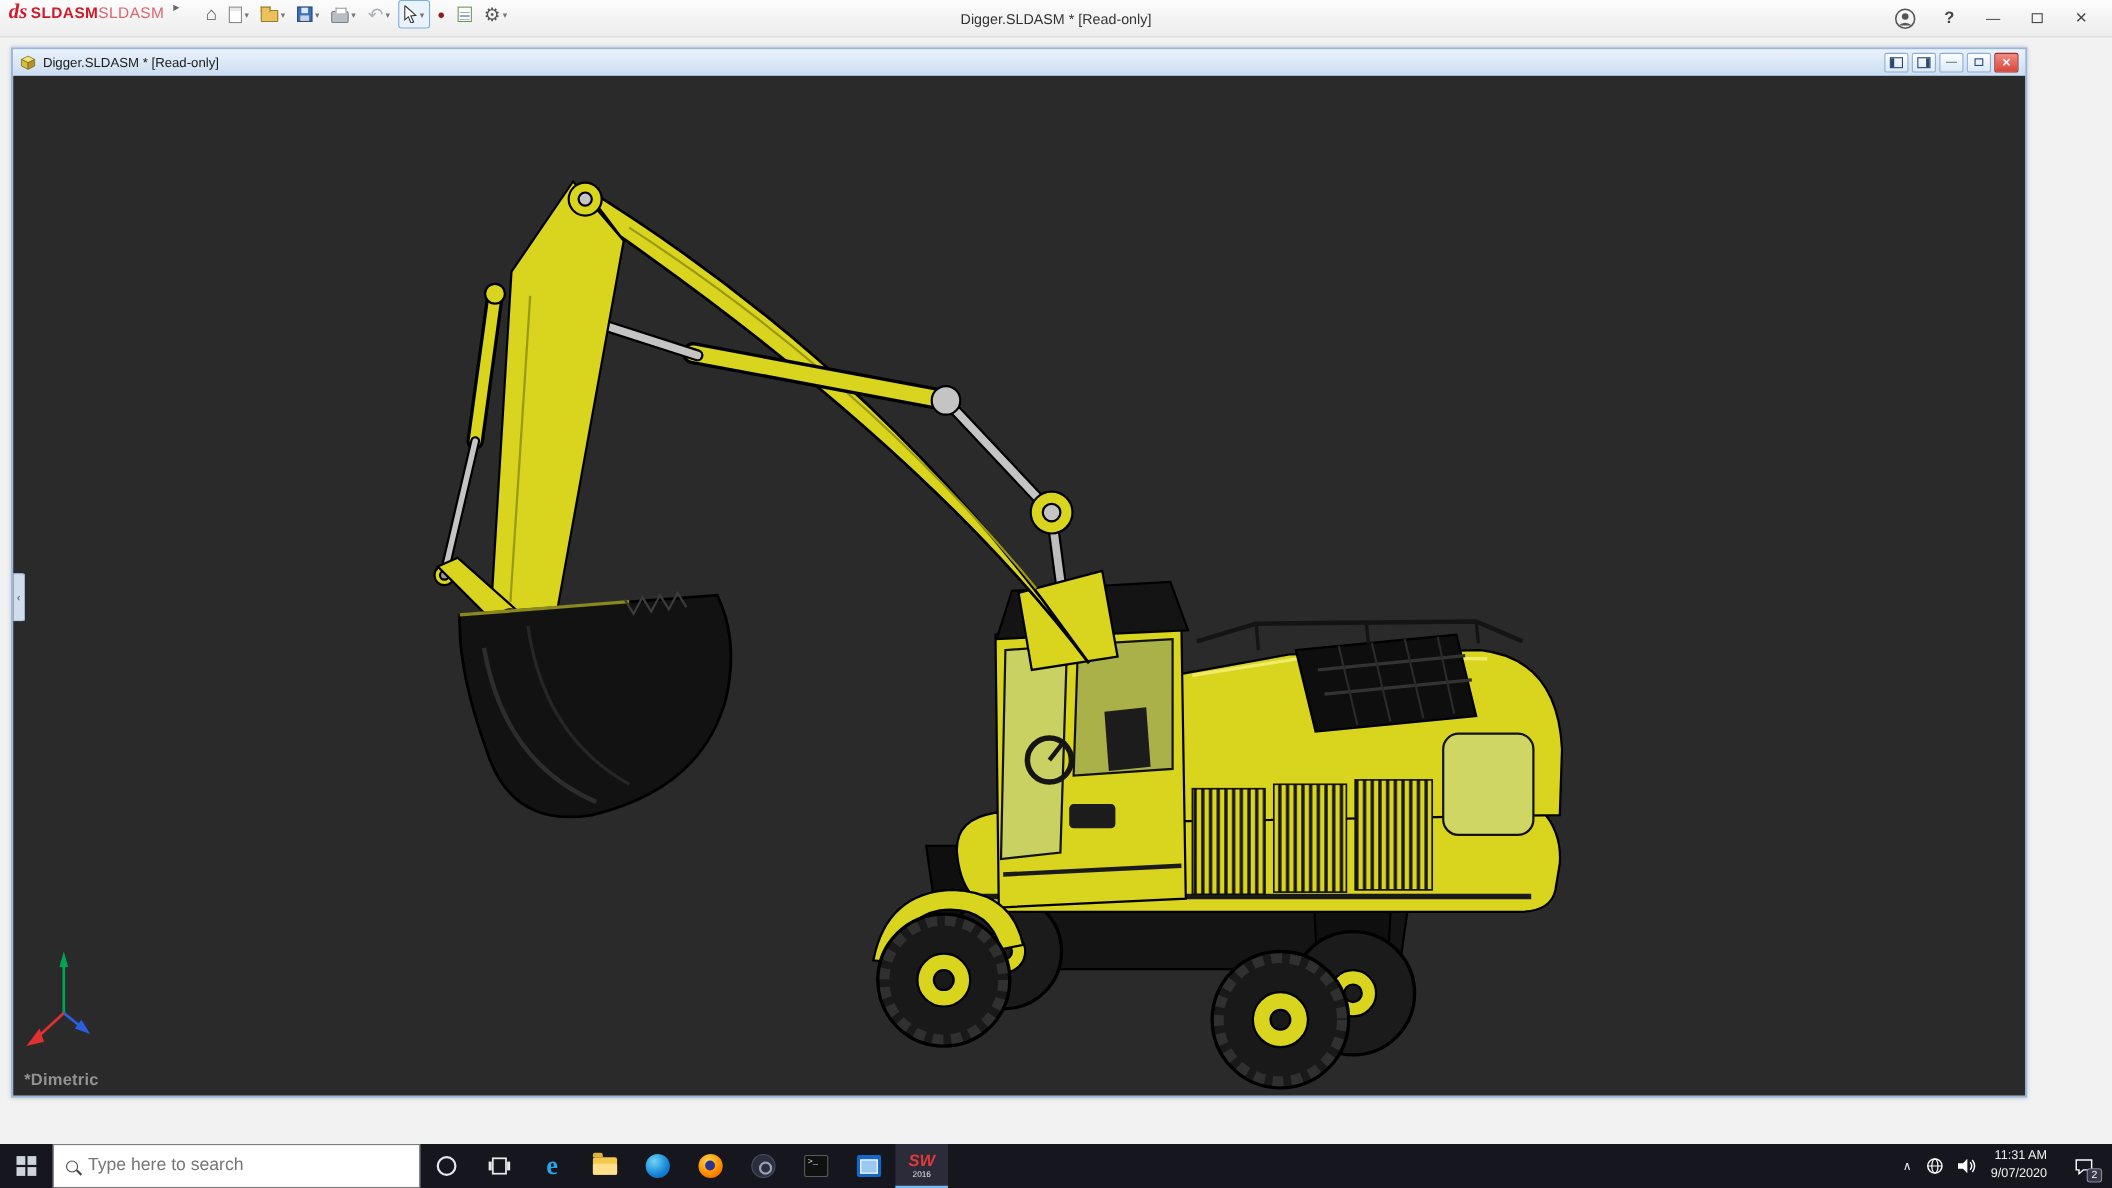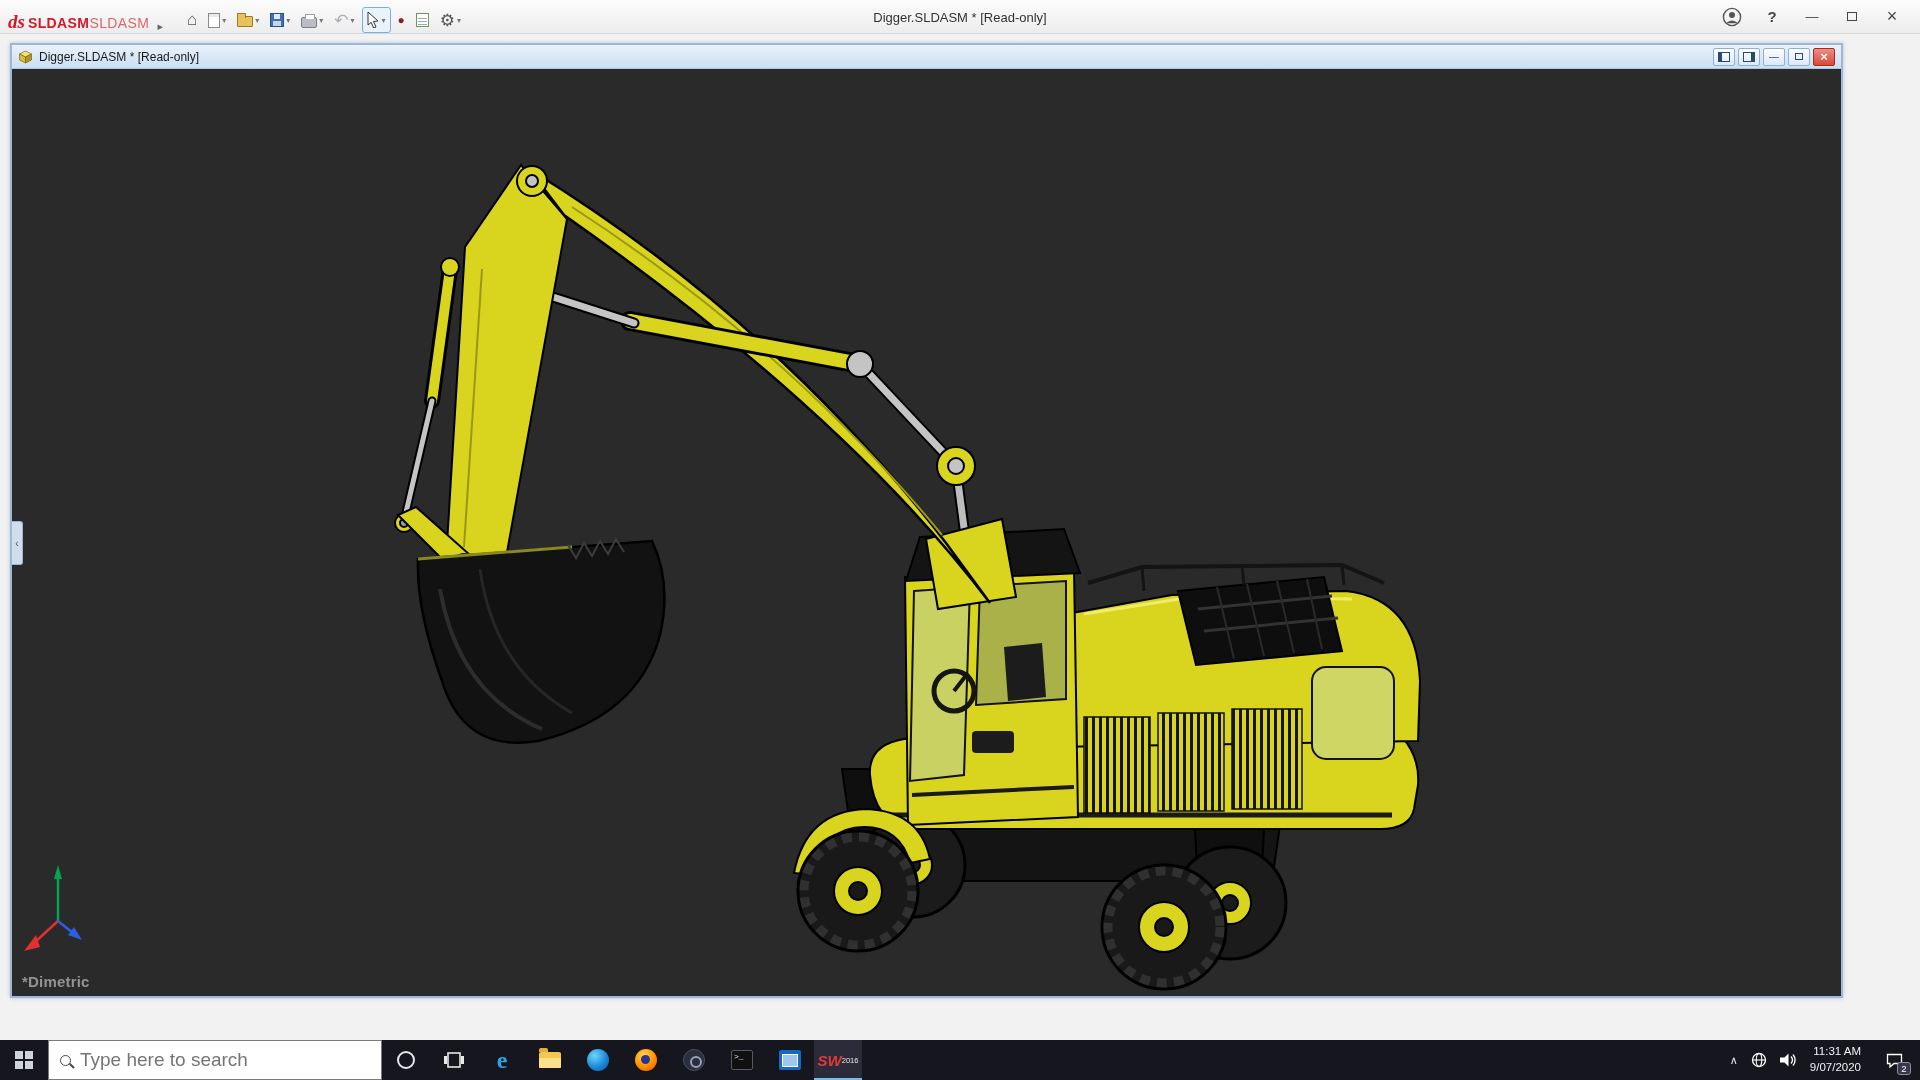--- a/index.html
+++ b/index.html
@@ -1,19 +1,19 @@
 <!DOCTYPE html>
 <html><head>
 <meta charset="utf-8">
 <style>
   *{margin:0;padding:0;box-sizing:border-box}
   html,body{width:1920px;height:1080px;overflow:hidden;font-family:"Liberation Sans",sans-serif;background:#f2f2f2}
 
   
-  .titlebar{position:absolute;top:0;left:0;right:0;height:34px;background:linear-gradient(#fcfcfc,#ececec);border-bottom:1px solid #d6d6d6;display:flex;align-items:flex-end;padding:0 8px;z-index:30}
+  .titlebar{position:absolute;top:0;left:0;right:0;height:34px;background:linear-gradient(#fcfcfc,#ececec);border-bottom:1px solid #d6d6d6;display:flex;align-items:flex-start;padding:0 8px;z-index:30}
   .brand{display:flex;align-items:baseline;margin-right:2px;cursor:default}
   .brand .mark{font-family:"Liberation Serif",serif;font-style:italic;font-weight:bold;font-size:19px;color:#cf1a2b;margin-right:3px}
   .brand .solid{font-weight:bold;font-size:14px;letter-spacing:.4px;color:#cf1a2b}
   .brand .works{font-size:14px;letter-spacing:.4px;color:#d9666e}
   .flyout{font-size:11px;color:#666;padding:0 6px}
   .tgroup{display:flex;align-items:center;margin-left:14px;gap:3px}
   .tbtn{display:flex;align-items:center;justify-content:center;height:26px;padding:0 4px;border-radius:3px;color:#555;font-size:17px;gap:2px}
   .dd{font-size:8px;color:#777}
   .tool-active{border:1px solid #7ab0e0;background:#eaf3fc}
   .glyph-undo{color:#aab0b8}
@@ -50,39 +50,39 @@
   .viewport svg.model{position:absolute;inset:0;width:100%;height:100%}
   .dimetric{position:absolute;left:10px;bottom:6px;color:#939393;font-size:15px;font-weight:bold;letter-spacing:.2px}
   .panel-handle{position:absolute;left:0;top:452px;width:11px;height:44px;background:#cfdded;border:1px solid #9ab6d6;border-left:none;border-radius:0 3px 3px 0;display:grid;place-items:center;font-size:10px;color:#345a80}
 
   
   .taskbar{position:absolute;bottom:0;left:0;right:0;height:40px;background:#16161f;display:flex;align-items:stretch;color:#fff;z-index:40}
   .start{width:48px;display:grid;place-items:center}
   .winlogo{display:grid;grid-template-columns:8px 8px;grid-template-rows:8px 8px;gap:2px}
   .winlogo div{background:#cfd4da}
   .search{width:334px;background:#fff;border:1px solid #7a7a7a;display:flex;align-items:center;gap:9px;padding:0 11px}
-  .search input{border:0;outline:0;font-size:19px;width:100%;color:#737373;background:transparent;font-family:"Liberation Sans",sans-serif}
+  .search input{border:0;outline:0;font-size:16px;width:100%;color:#737373;background:transparent;font-family:"Liberation Sans",sans-serif}
   .mag{width:11px;height:11px;border:1.6px solid #4a4a4a;border-radius:50%;position:relative;flex:none}
   .mag::after{content:"";position:absolute;width:6px;height:1.6px;background:#4a4a4a;transform:rotate(45deg);right:-5px;bottom:-2px}
   .tb-app{width:48px;display:grid;place-items:center;position:relative}
   .tb-app.active{background:#2b2b3a;box-shadow:inset 0 -2px 0 #76b9ed}
   .ring{width:18px;height:18px;border:2px solid #e8e8e8;border-radius:50%}
   .edge-e{font-size:24px;font-weight:bold;color:#2aa3e8;font-family:"Liberation Serif",serif;line-height:1}
   .folder-tb{width:22px;height:16px;background:#f4c84c;border-radius:2px;position:relative}
   .folder-tb::before{content:"";position:absolute;top:-4px;left:0;width:9px;height:4px;background:#e0b23a;border-radius:2px 2px 0 0}
   .folder-tb::after{content:"";position:absolute;left:0;right:0;bottom:0;height:10px;background:#ffe08a;border-radius:1px}
   .circ-blue{width:22px;height:22px;border-radius:50%;background:radial-gradient(circle at 35% 30%,#6fd4f6,#1483d6 60%,#0a5ca8)}
   .circ-fox{width:22px;height:22px;border-radius:50%;background:radial-gradient(circle at 40% 30%,#ffd54a,#ff8f00 55%,#e65100);position:relative}
   .circ-fox::after{content:"";position:absolute;left:6px;top:6px;width:9px;height:9px;border-radius:50%;background:#283593}
   .circ-dark{width:22px;height:22px;border-radius:50%;background:#2b2e3c;border:1px solid #4a4f62;position:relative}
   .circ-dark::after{content:"";position:absolute;left:6px;top:6px;width:8px;height:8px;border-radius:50%;border:2px solid #9aa2b8}
   .term{width:22px;height:20px;background:#101010;border:1px solid #5a5a5a;border-radius:2px;color:#e8e8e8;font-family:"Liberation Mono",monospace;font-size:8px;display:flex;align-items:flex-start;padding:2px 2px;line-height:1}
   .bluewin{width:22px;height:20px;background:#1768c4;border-radius:2px;position:relative}
   .bluewin::after{content:"";position:absolute;inset:4px 3px 3px 3px;border:1.5px solid #fff;background:#9cc8f0}
-  .sw-tb{display:flex;flex-direction:row;align-items:center;line-height:1}
+  .sw-tb{display:flex;flex-direction:column;align-items:center;line-height:1}
   .sw-tb .sw{color:#e03a3a;font-weight:bold;font-size:15px;font-style:italic}
   .sw-tb .yr{color:#e8e8e8;font-size:7.5px;margin-top:1px}
   .tray{margin-left:auto;display:flex;align-items:center;gap:13px;padding:0 6px 0 10px}
   .tray .chev{font-size:11px;color:#e8e8e8}
   .clock{font-size:11.5px;text-align:right;line-height:1.35;color:#f0f0f0}
   .notif{position:relative;width:40px;height:40px;display:grid;place-items:center}
   .notif .badge{position:absolute;right:3px;bottom:5px;min-width:14px;height:13px;background:#38384a;border:1px solid #8a8aa0;border-radius:3px;color:#fff;font-size:9.5px;display:grid;place-items:center;padding:0 2px}
 </style>
 </head>
 <body>

